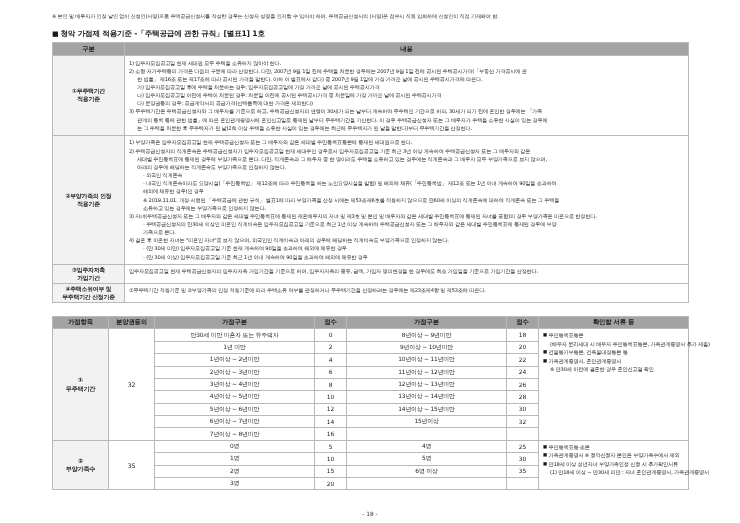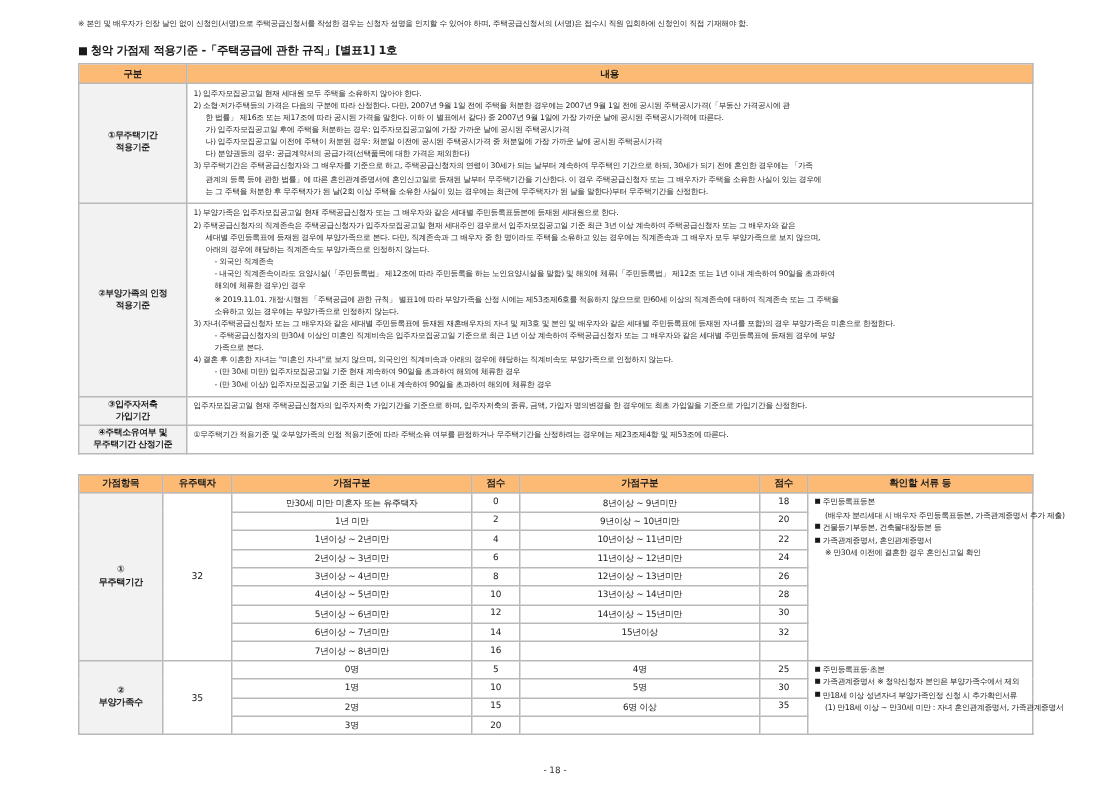--- a/index.html
+++ b/index.html
@@ -47,21 +47,21 @@
     width: 636px;
   }
   table.t1 { margin-bottom: 13px; }
   td, th {
     border: 0.6px solid #b9b9b9;
     padding: 0;
     vertical-align: top;
     font-weight: normal;
   }
   .hdr {
-    background: #fdba74;
+    background: #a3a3a3;
     text-align: center;
     font-size: 6.4px;
     font-weight: bold;
     height: 12px;
     vertical-align: middle;
     letter-spacing: -0.2px;
   }
   .t1 .lbl {
     background: #f2f2f2;
     text-align: center;
@@ -212,21 +212,21 @@
         <col style="width:46px">
         <col style="width:160px">
         <col style="width:32px">
       <col style="width:160px">
         <col style="width:32px">
         <col style="width:150px">
     </colgroup>
     <thead>
       <tr>
         <th class="hdr">가점항목</th>
-        <th class="hdr">유주택자</th>
+        <th class="hdr">분양권등의</th>
         <th class="hdr">가점구분</th>
         <th class="hdr">점수</th>
         <th class="hdr">가점구분</th>
         <th class="hdr">점수</th>
         <th class="hdr">확인할 서류 등</th>
       </tr>
     </thead>
     <tbody id="t2-body">
         <tr>
           <td class="rlabel" rowspan="9">①<br>무주택기간</td>

